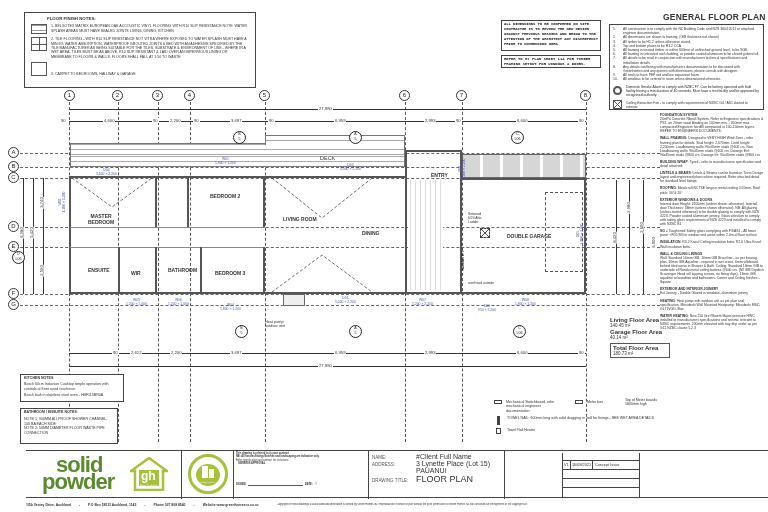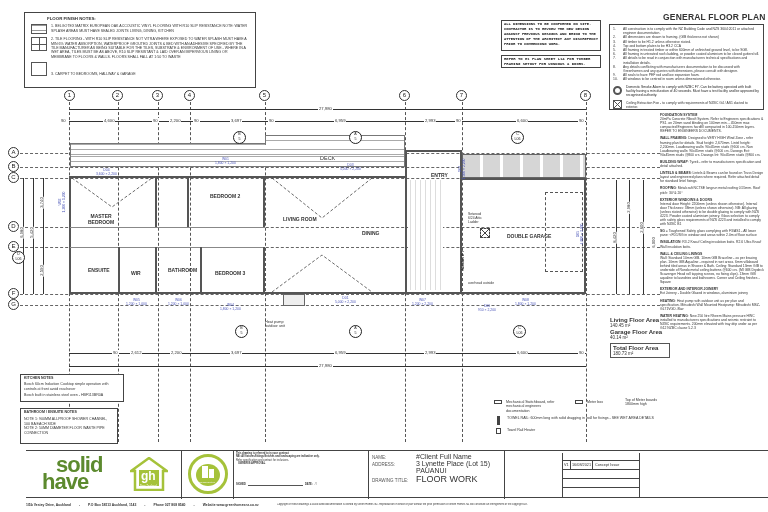--- a/index.html
+++ b/index.html
@@ -366,21 +366,21 @@
 <div class="box" style="left:20px;top:408px;width:98px;height:36px;padding:1px 3px;">
   <div class="tiny bold">BATHROOM / ENSUITE NOTES</div>
   <div class="tiny uc" style="margin-top:3px;">NOTE 1: 900mm ALLPROOF SHOWER CHANNEL, 100 Ba each side</div>
   <div class="tiny uc">NOTE 2: 50mm DIAMETER FLOOR WASTE PIPE CONNECTION</div>
 </div>
 
 <div class="abs" style="left:26px;top:450px;width:742px;height:48px;border-top:1px solid #444;border-bottom:1px solid #444;">
 
   <div class="abs" style="left:14px;top:4px;width:140px;height:40px;">
     <div class="abs" style="left:16px;top:-3px;font-size:22px;font-weight:bold;color:#5c8a2e;letter-spacing:-1px;">solid</div>
-    <div class="abs" style="left:2px;top:14px;font-size:22px;font-weight:bold;color:#5c8a2e;letter-spacing:-1px;">have</div>
+    <div class="abs" style="left:2px;top:14px;font-size:22px;font-weight:bold;color:#5c8a2e;letter-spacing:-1px;">powder</div>
     <div class="abs" style="left:90px;top:2px;width:38px;height:34px;">
       <svg width="38" height="34" viewBox="0 0 38 34">
         <polygon points="19,1 37,14 33,14 33,33 5,33 5,14 1,14" fill="#fff" stroke="#a5c23a" stroke-width="2.5"></polygon>
         <rect x="9" y="13" width="20" height="16" fill="#a5c23a"></rect>
       </svg>
       <div class="abs" style="left:11px;top:12px;font-size:12px;font-weight:bold;color:#fff;">gh</div>
       <div class="abs" style="left:10px;top:27px;font-size:2.8px;color:#fff;">New Zealand</div>
     </div>
   </div>
 
@@ -415,21 +415,21 @@
     <div style="display:flex;align-items:baseline;">
         <span class="tb-label" style="width:44px;">ADDRESS:</span>
         <span class="tb-val" style="font-size:7px;">3 Lynette Place (Lot 15)</span>
       </div>
     <div style="display:flex;align-items:baseline;">
         <span style="width:44px;"></span>
         <span class="tb-val" style="font-size:7px;">PAUANUI</span>
       </div>
     <div style="display:flex;align-items:baseline;">
         <span class="tb-label" style="width:44px;">DRAWING TITLE:</span>
-        <span class="tb-val" style="font-size:9px;">FLOOR WORK</span>
+        <span class="tb-val" style="font-size:9px;">FLOOR PLAN</span>
       </div>
   </div>
 
   <div class="abs" style="left:478px;top:0;width:1px;height:48px;background:#444;"></div>
   <div class="abs" style="left:536px;top:2px;width:78px;height:44px;border-left:1px solid #444;border-right:1px solid #444;">
     <div style="display:flex;height:8px;border-bottom:1px solid #444;"></div>
     <div style="display:flex;height:9px;border-bottom:1px solid #444;font-size:3.8px;line-height:8px;color:#333;">
       <span style="width:8px;border-right:1px solid #444;padding-left:1px;">V1</span>
       <span style="width:22px;border-right:1px solid #444;padding-left:1px;">16/08/2021</span>
       <span style="padding-left:2px;">Concept Issue</span>

